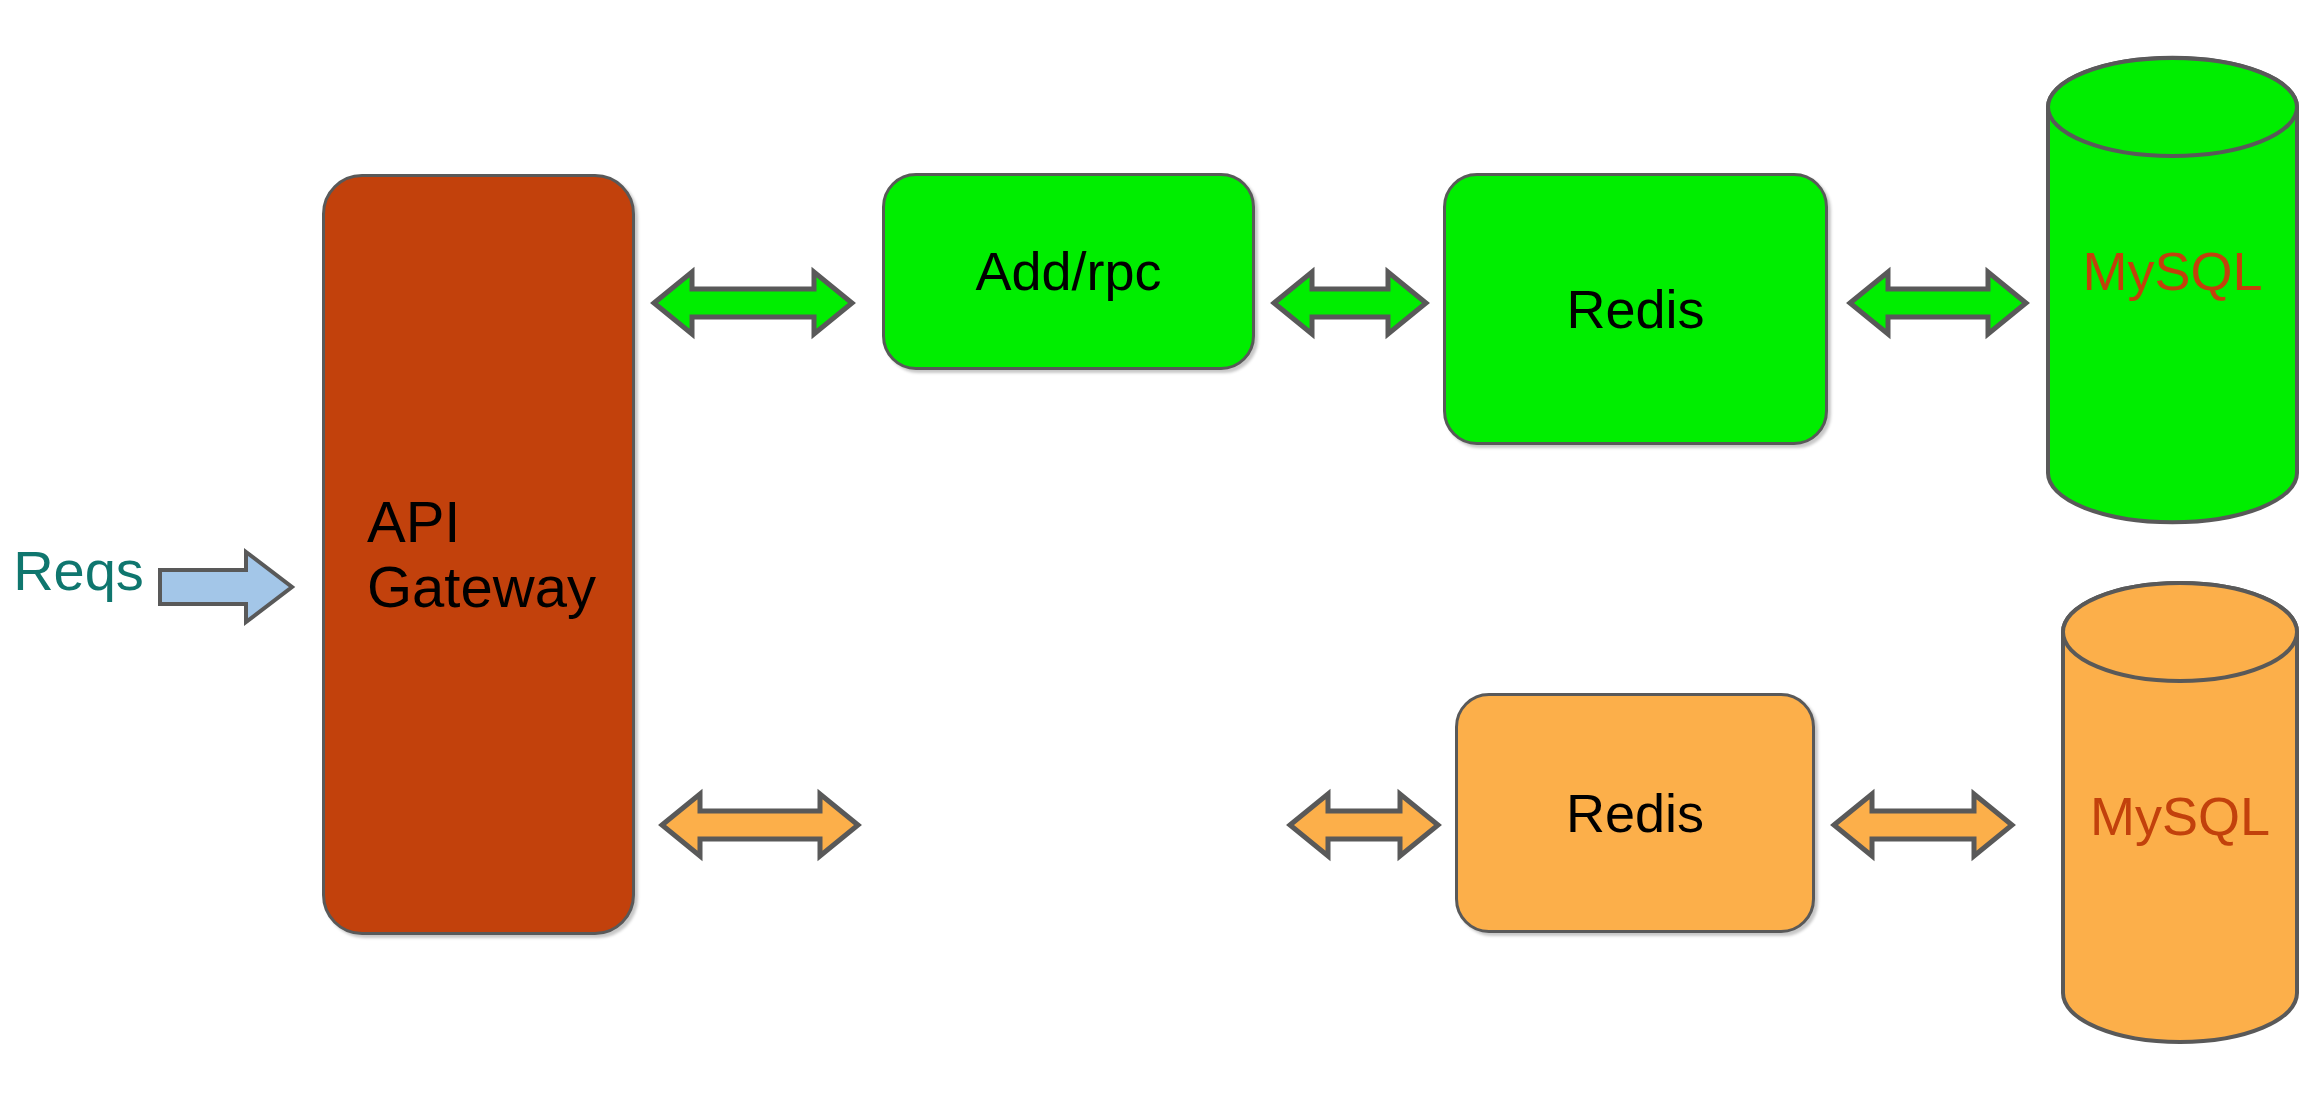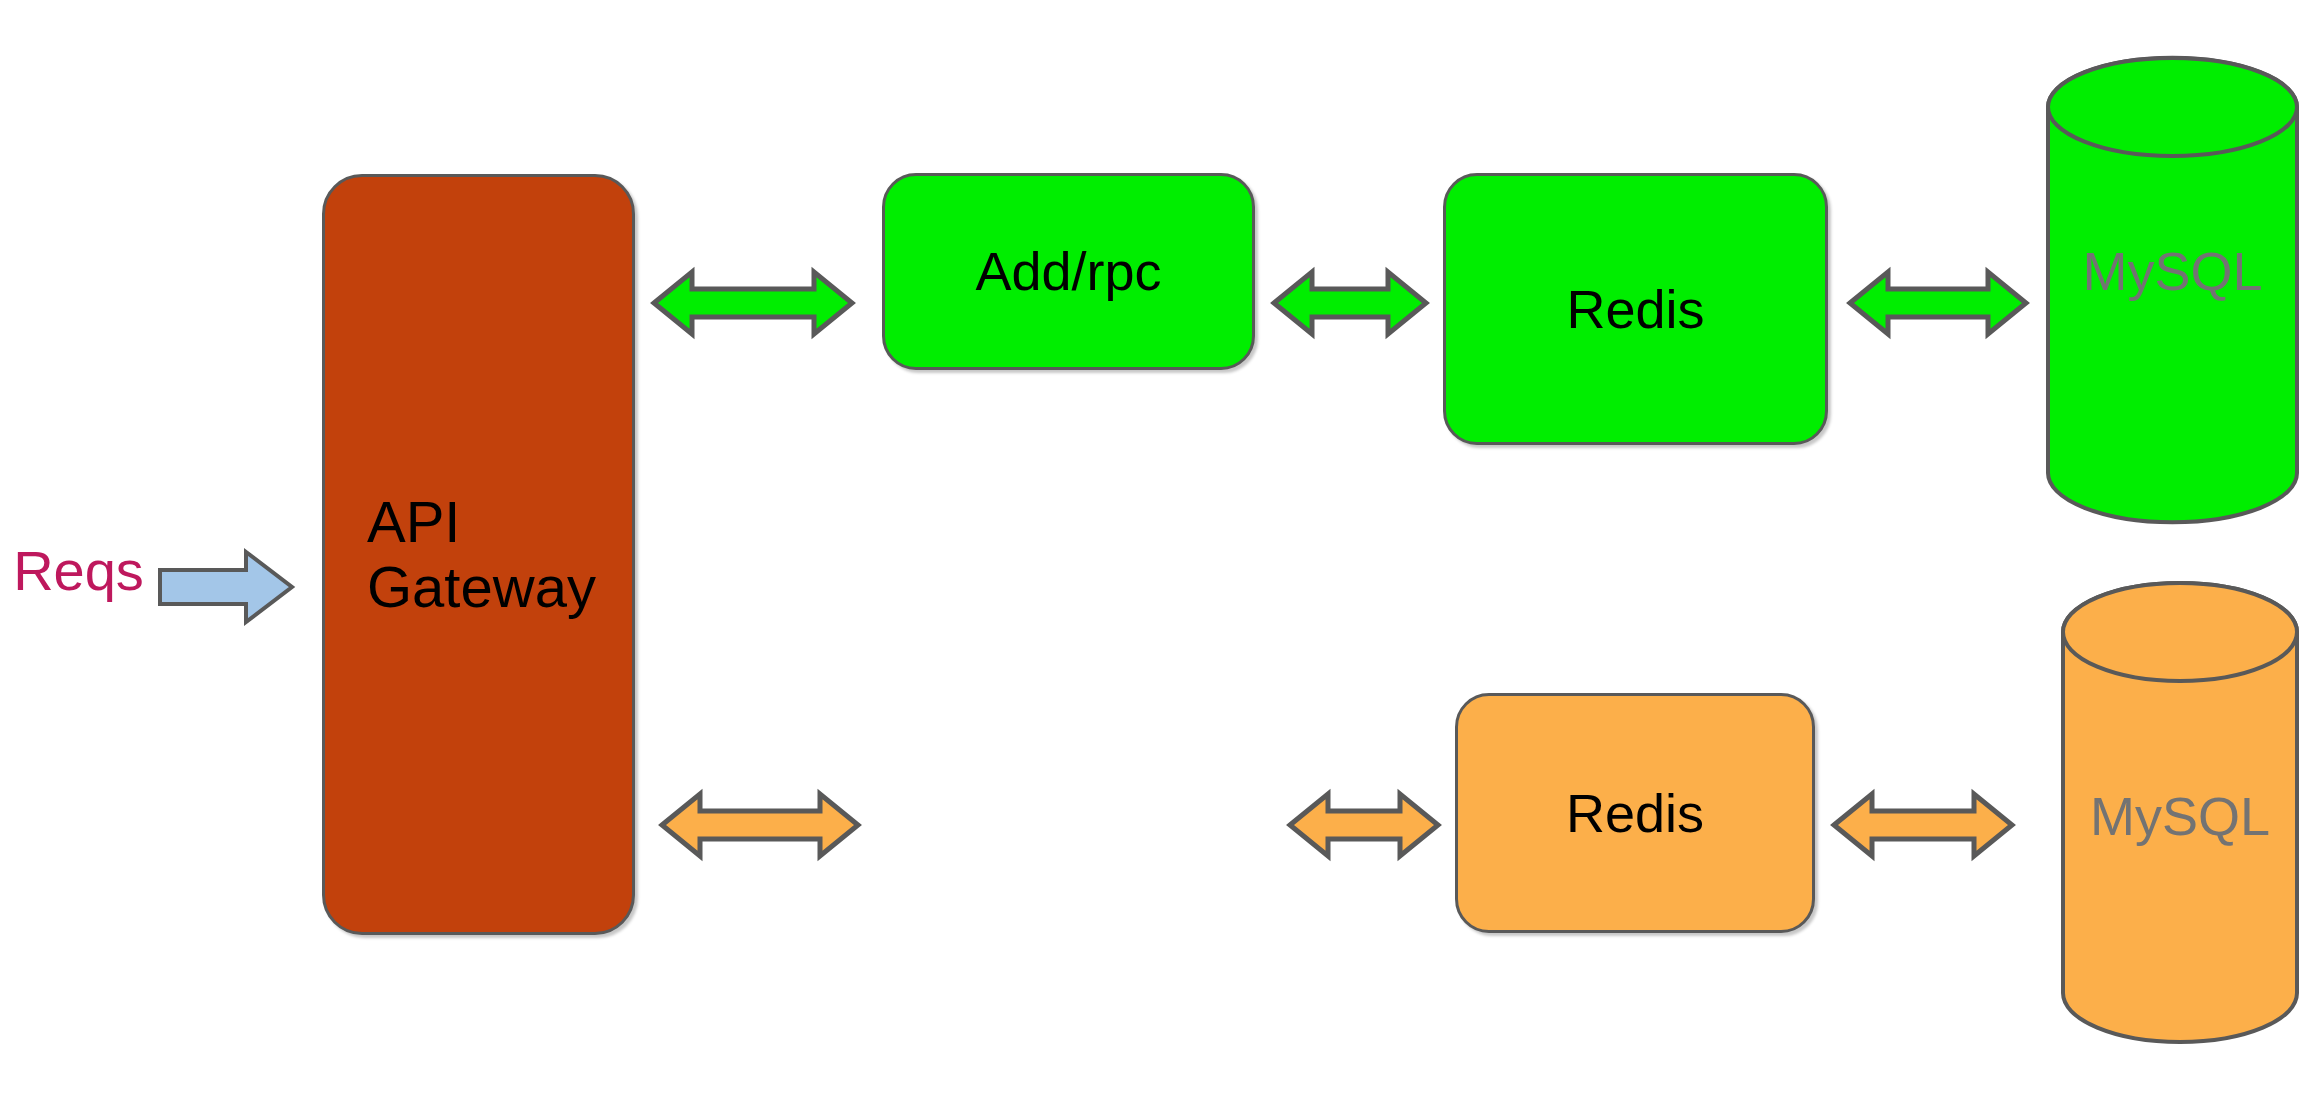--- a/index.html
+++ b/index.html
@@ -74,21 +74,21 @@
   .cylinder {
     position: absolute;
   }
   .cylinder svg { display: block; overflow: visible; }
   .cyl-label {
     position: absolute;
     left: 0;
     width: 100%;
     text-align: center;
     font-size: 54px;
-    color: #737373;
+    color: #c2410c;
     font-family: "Liberation Sans", sans-serif;
     pointer-events: none;
   }
   #mysql-top { left: 2045px; top: 55px; width: 255px; height: 470px; }
   #mysql-top .cyl-label { top: 185px; }
   #mysql-bottom { left: 2060px; top: 580px; width: 240px; height: 465px; }
   #mysql-bottom .cyl-label { top: 205px; }
 
   
   .arrow { position: absolute; }
@@ -105,21 +105,21 @@
   #arrow-redisb-db    { left: 1832px; top: 780px; width: 182px; height: 90px; }
 
   
   #reqs-label {
     position: absolute;
     left: 6px;
     top: 538px;
     width: 145px;
     text-align: center;
     font-size: 56px;
-    color: #be185d;
+    color: #0f766e;
   }
 </style>
 </head>
 <body>
 
 <div id="canvas">
 
   <div id="reqs-label">Reqs</div>
 
   <div class="arrow" id="reqs-arrow">

